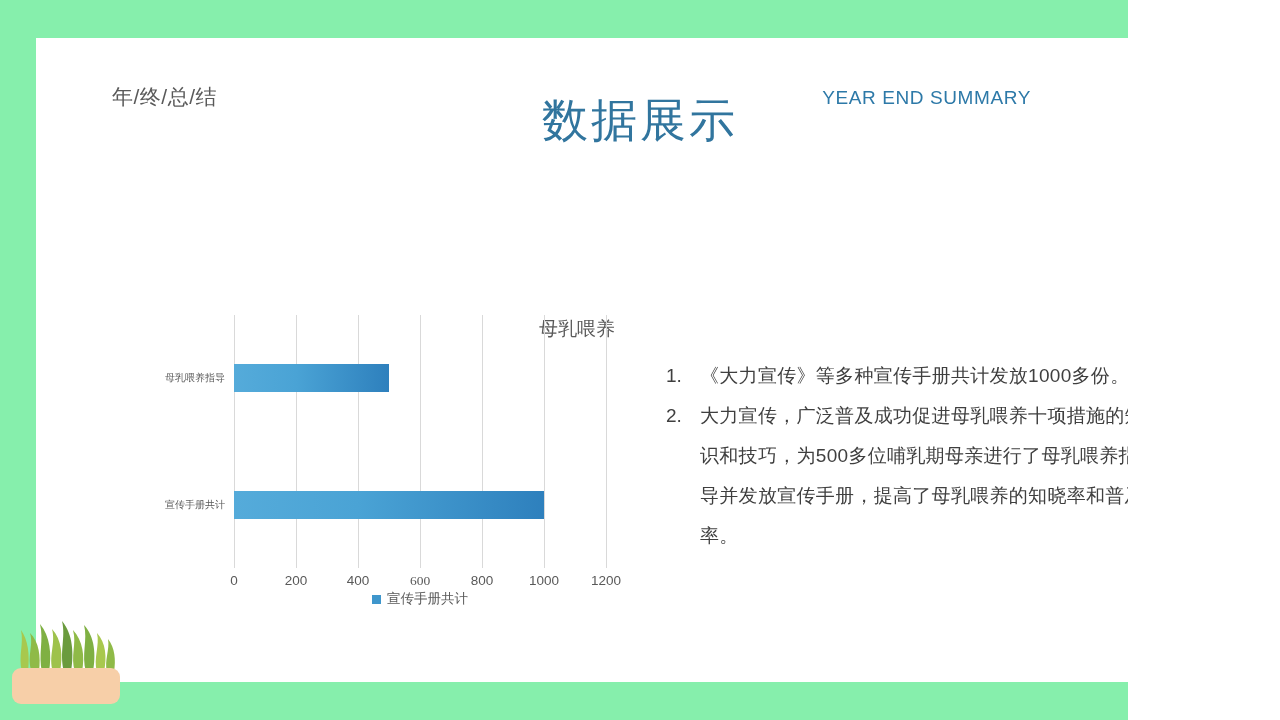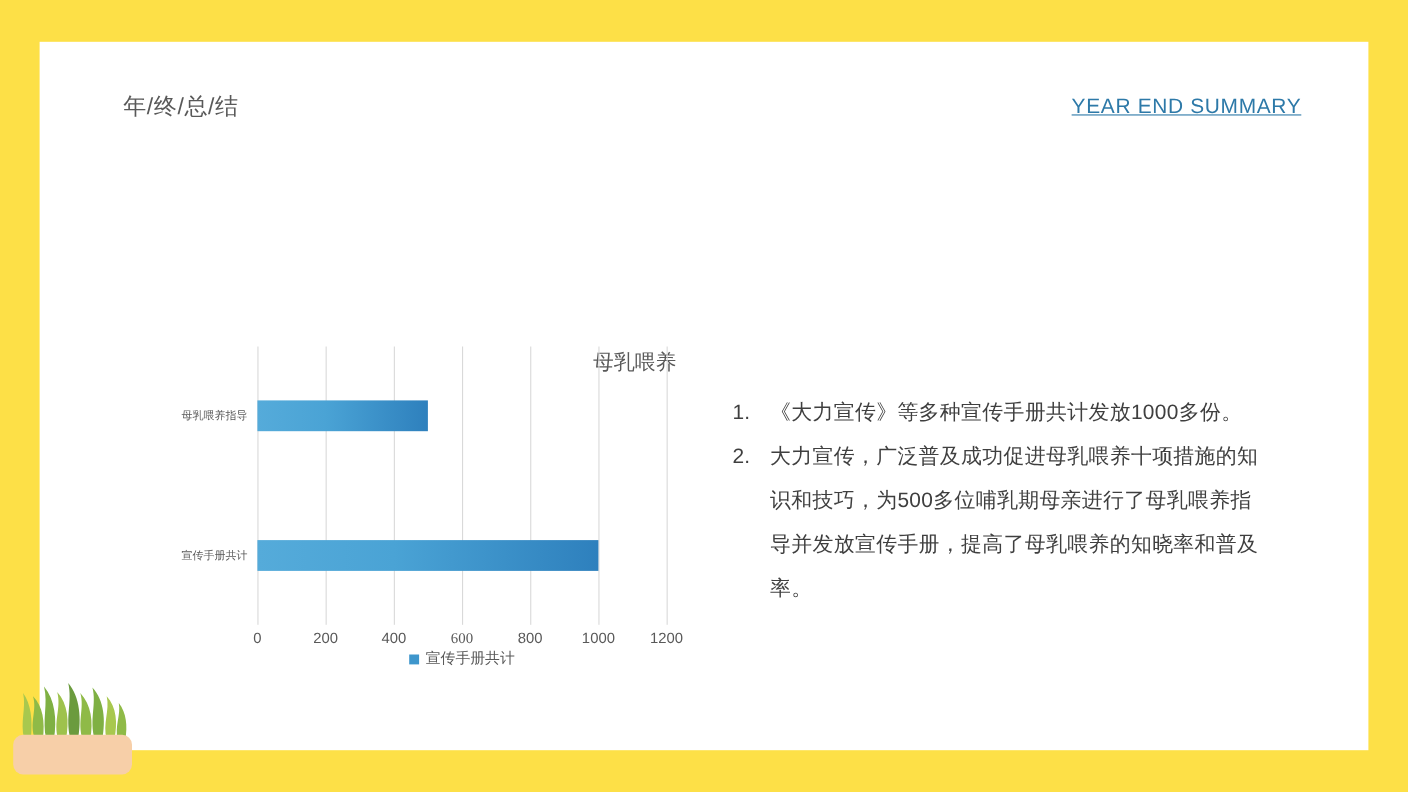--- a/index.html
+++ b/index.html
@@ -5,23 +5,23 @@
   html, body {
     margin: 0;
     padding: 0;
     background: #ffffff;
   }
   body {
     font-family: "Liberation Sans", "DejaVu Sans", sans-serif;
   }
   #slide {
     position: relative;
-    width: 1280px;
+    width: 1128px;
     height: 720px;
-    background: #fde047;
+    background: #86efac;
     overflow: hidden;
   }
   
   #card {
     position: absolute;
     left: 36px;
     top: 38px;
     width: 1208px;
     height: 644px;
     background: #ffffff;
@@ -48,21 +48,20 @@
     line-height: 1.05;
   }
   #eyebrow-en {
     position: absolute;
     right: 97px;
     top: 87px;
     font-size: 19px;
     color: #2D79A8;
     letter-spacing: 0.6px;
     white-space: nowrap;
-    text-decoration: underline;
   }
   
   #banner {
     position: absolute;
     left: 126px;
     top: 199px;
     width: 1028px;
     height: 56px;
     border-radius: 28px;
     background: linear-gradient(to right, #5CAEDD 0%, #4DA3D6 35%, #2E81BC 100%);
@@ -186,20 +185,21 @@
   }
 </style>
 </head>
 <body>
 
 <div id="slide">
 
   <div id="card"></div>
 
   <div id="kicker">年/终/总/结</div>
+  <div id="main-title">数据展示</div>
   <div id="eyebrow-en">YEAR END SUMMARY</div>
 
 
   <div id="chart">
     <div id="chart-title">母乳喂养</div>
     <div class="plot" id="plot">
         <div class="gridline" style="left: 0px;"></div>
         <div class="gridline" style="left: 62px;"></div>
         <div class="gridline" style="left: 124px;"></div>
         <div class="gridline" style="left: 186px;"></div>

